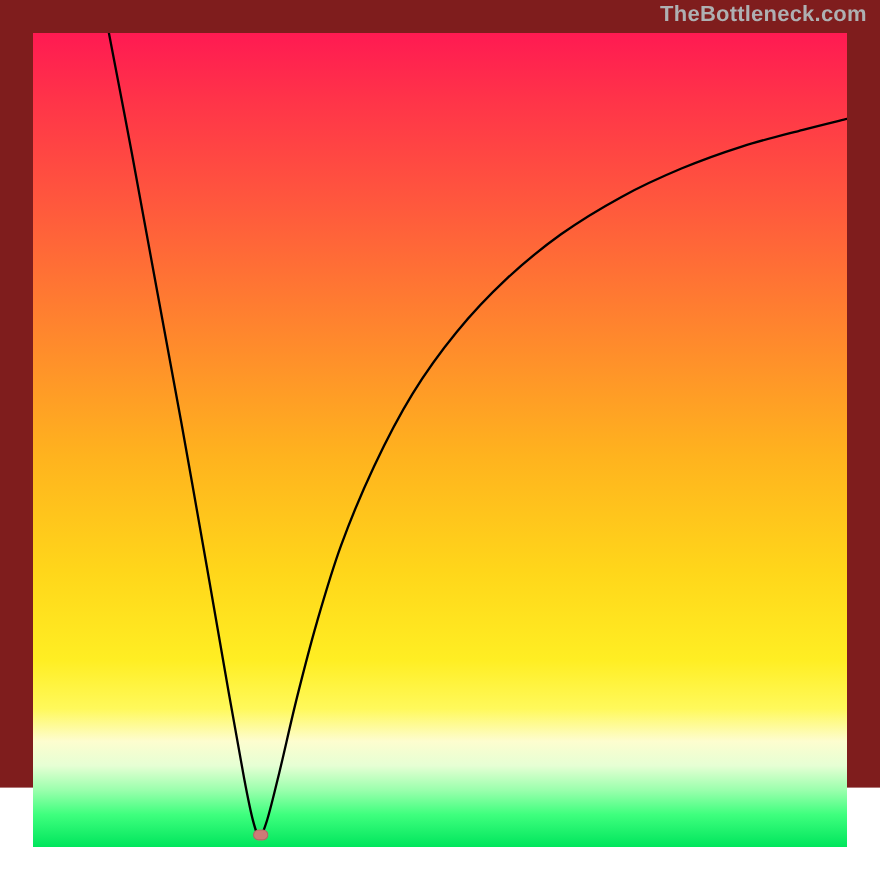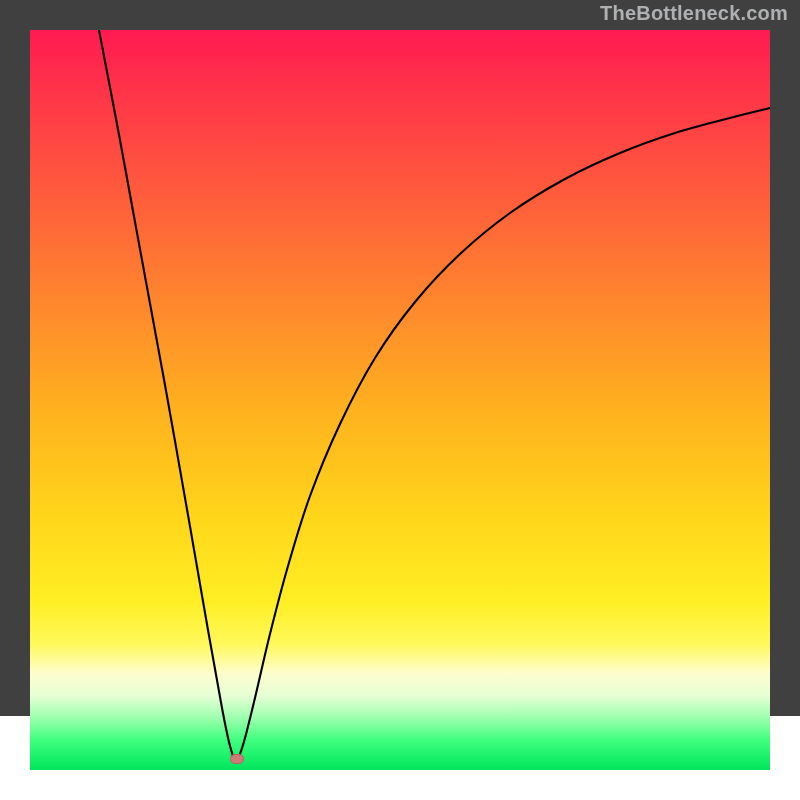--- a/index.html
+++ b/index.html
@@ -1,18 +1,18 @@
 <!DOCTYPE html>
 <html><head>
   <meta charset="utf-8">
   <style>
     * { margin: 0; padding: 0; box-sizing: border-box; }
     html, body { width: 800px; height: 800px; overflow: hidden; }
     .outer {
-      width: 800px; height: 716px; background: #404040; position: relative;
+      width: 800px; height: 716px; background: #7f1d1d; position: relative;
     }
     .watermark {
       position: absolute; top: 2px; right: 12px; color: #aeb0b2;
       font-family: Arial, Helvetica, sans-serif; font-size: 20px; font-weight: 600;
       letter-spacing: 0.2px;
     }
     .plot {
       position: absolute; left: 30px; top: 30px; width: 740px; height: 740px;
       
       background: linear-gradient(

